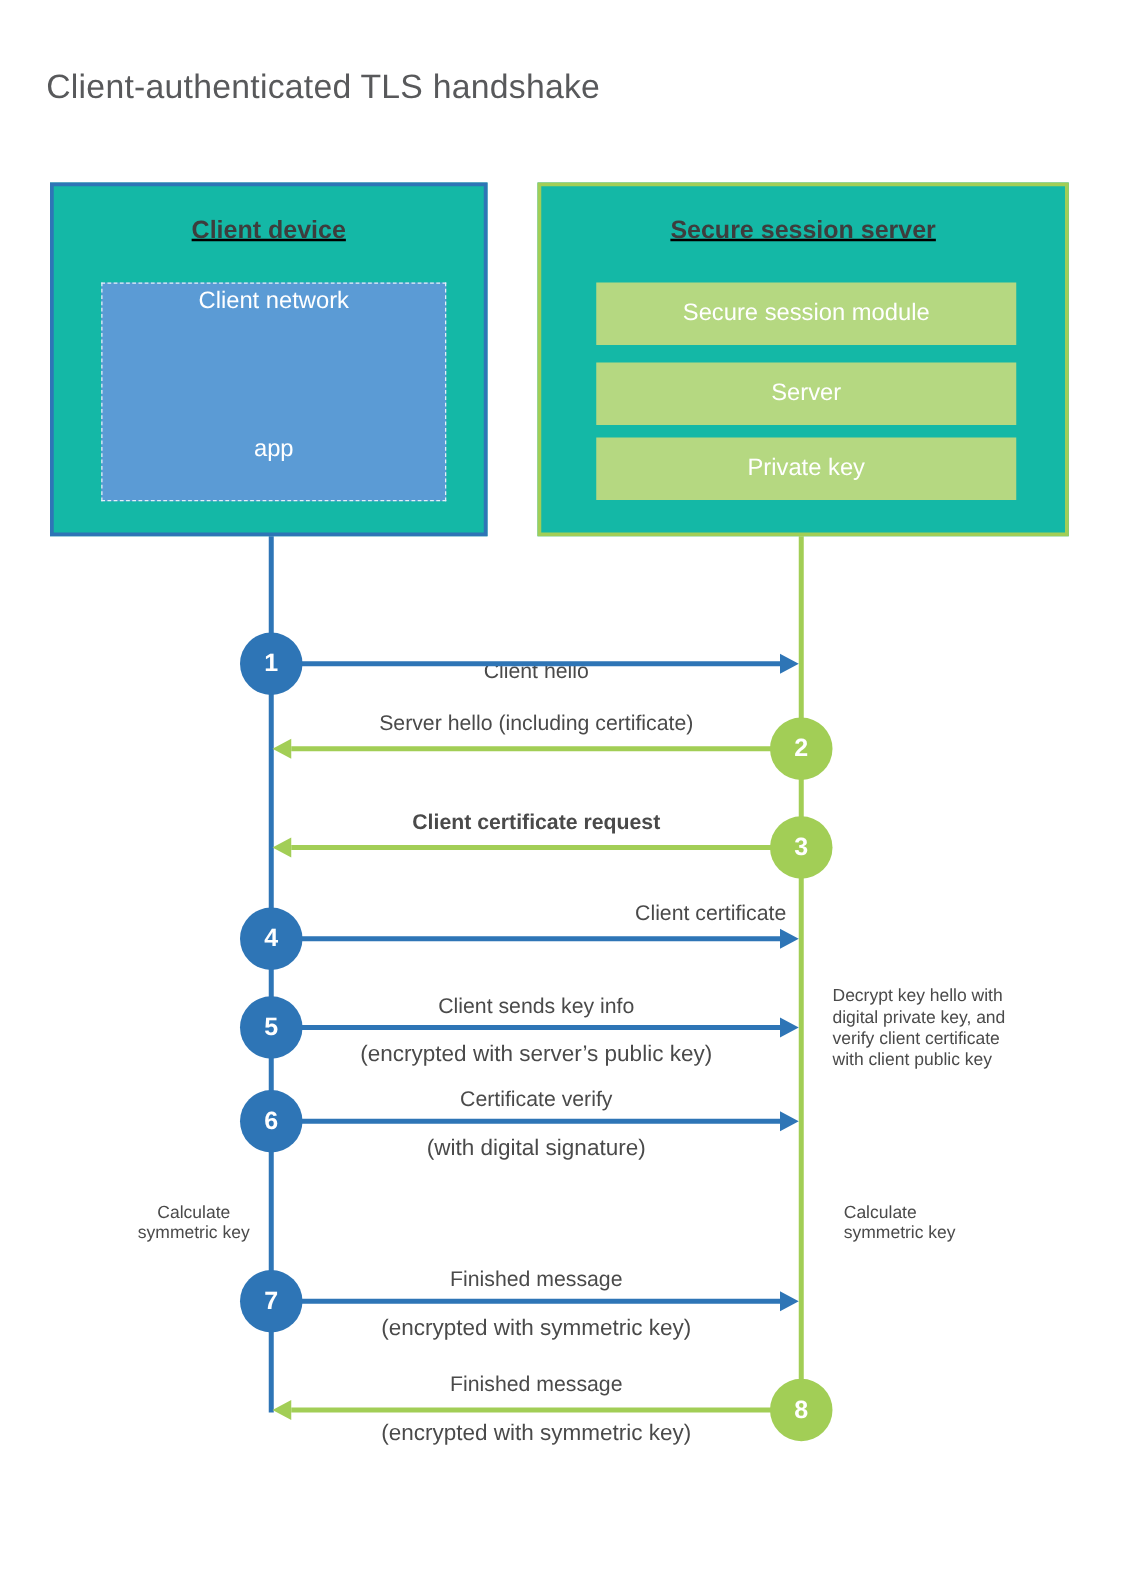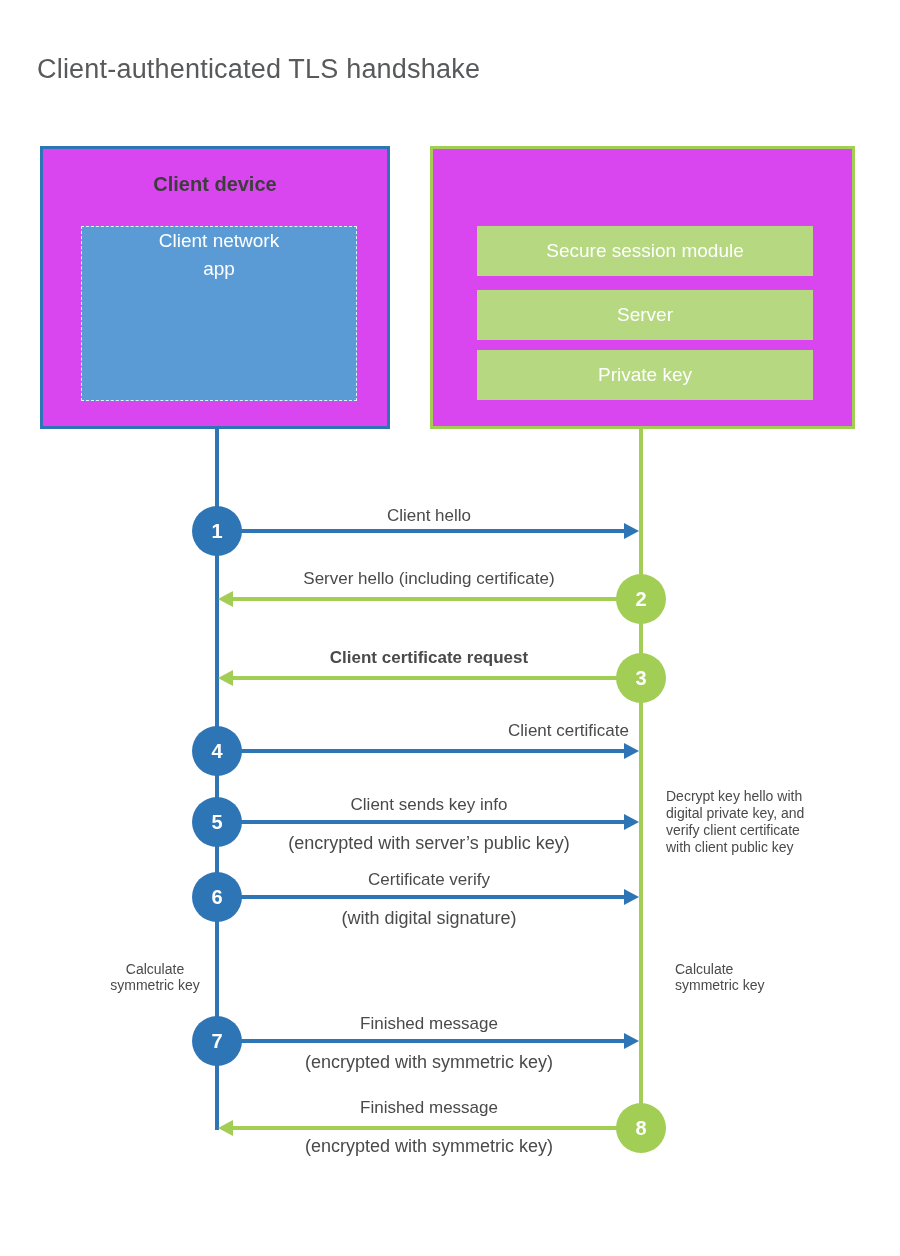--- a/index.html
+++ b/index.html
@@ -14,33 +14,33 @@
   .abs { position: absolute; }
 
   
   .page-title {
     left: 37px; top: 30px;
     font-size: 27px; font-weight: 400; color: #58595b;
     letter-spacing: 0.2px;
   }
 
   
-  .actor-box { background: #d946ef; box-sizing: border-box; }
+  .actor-box { background: #14b8a6; box-sizing: border-box; text-decoration: underline; }
   .client-box { left: 40px; top: 122px; width: 350px; height: 283px; border: 3px solid #2e75b6; }
   .server-box { left: 430px; top: 122px; width: 425px; height: 283px; border: 3px solid #a2ce56; }
   .actor-title {
     width: 100%; text-align: center; margin-top: 24px;
     font-size: 20px; font-weight: bold; color: #3d3d3d;
   }
   .app-box {
     left: 38px; top: 77px; width: 276px; height: 175px;
     background: #5b9bd5;
     border: 1px dashed rgba(255,255,255,0.85);
     box-sizing: border-box;
-    display: flex; flex-direction: column; align-items: center; justify-content: flex-start;
+    display: flex; flex-direction: column; align-items: center; justify-content: space-between;
     padding-bottom: 26px;
     color: #ffffff; font-size: 19px; line-height: 28px; text-align: center;
   }
   .module-bar {
     left: 44px; width: 336px; height: 50px;
     background: #b5d881;
     display: flex; align-items: center; justify-content: center;
     color: #ffffff; font-size: 19px;
   }
 
@@ -89,29 +89,30 @@
 
   <div class="abs actor-box client-box">
     <div class="actor-title">Client device</div>
     <div class="abs app-box">
       <div>Client network</div>
       <div>app</div>
     </div>
   </div>
 
   <div class="abs actor-box server-box">
+    <div class="actor-title">Secure session server</div>
     <div class="abs module-bar" style="top:77px;">Secure session module</div>
     <div class="abs module-bar" style="top:141px;">Server</div>
     <div class="abs module-bar" style="top:201px;">Private key</div>
   </div>
 
   <div class="abs lifeline blue"></div>
   <div class="abs lifeline green"></div>
 
-  <div class="abs msg-label" style="top:482px;">Client hello</div>
+  <div class="abs msg-label" style="top:503px;">Client hello</div>
   <div class="abs msg-line blue" style="top:505px;"></div>
   <div class="abs head right" style="top:499px;"></div>
   <div class="abs step-circle blue" style="top:482px;">1</div>
 
   <div class="abs msg-label" style="top:545px;">Server hello (including certificate)</div>
   <div class="abs msg-line green" style="top:573px;"></div>
   <div class="abs head left" style="top:567px;"></div>
   <div class="abs step-circle green" style="top:550px;">2</div>
 
   <div class="abs msg-label" style="top:624px;font-weight:bold;">Client certificate request</div>

